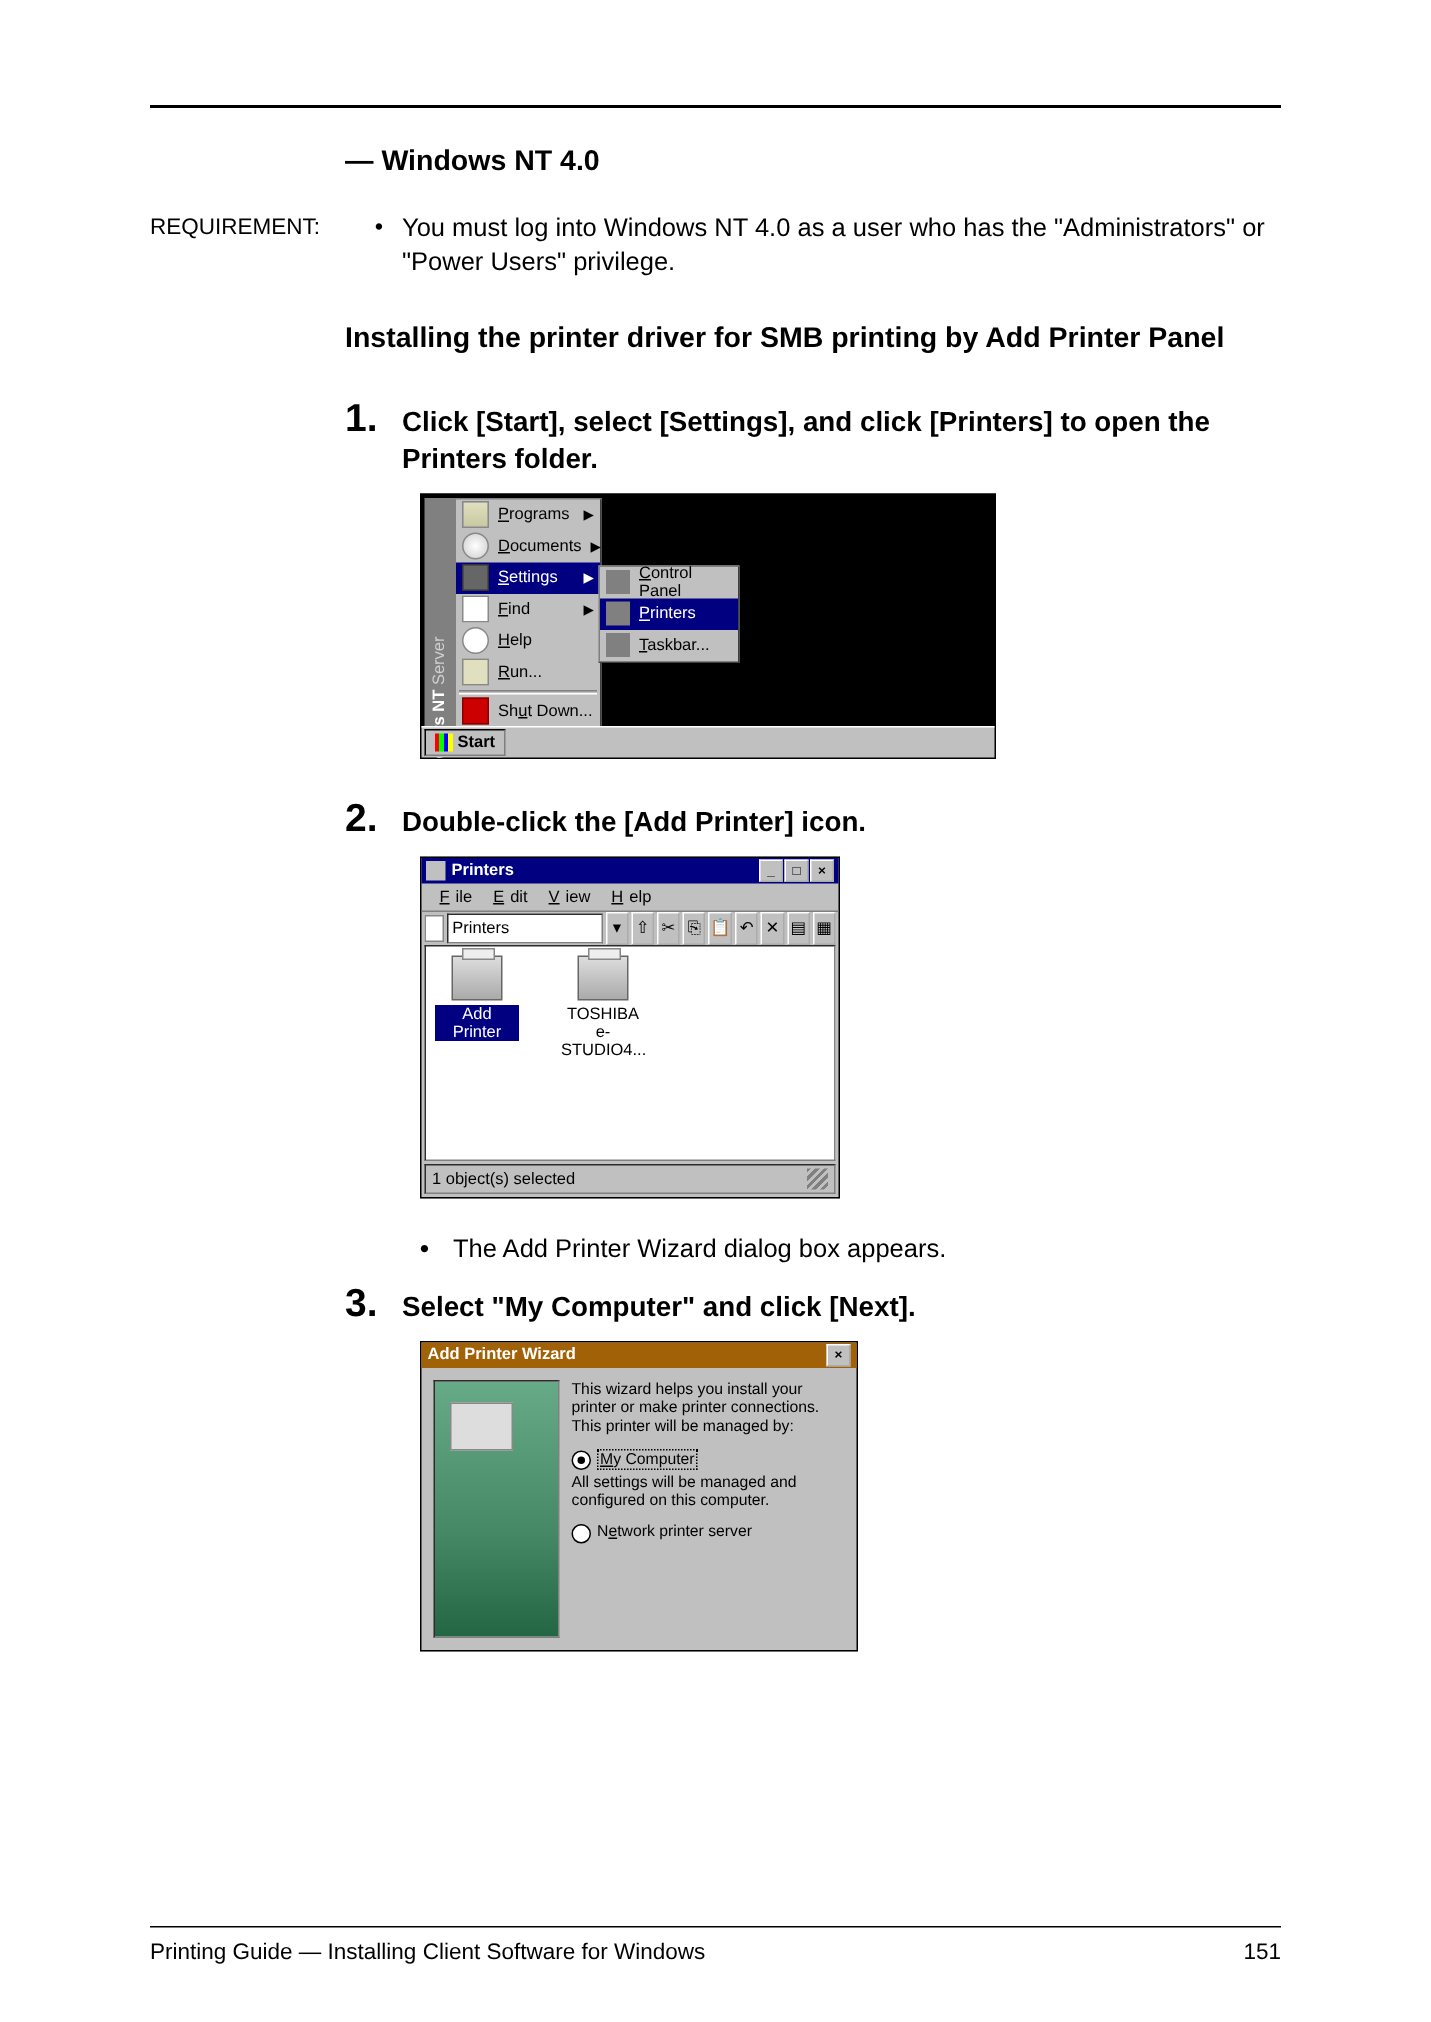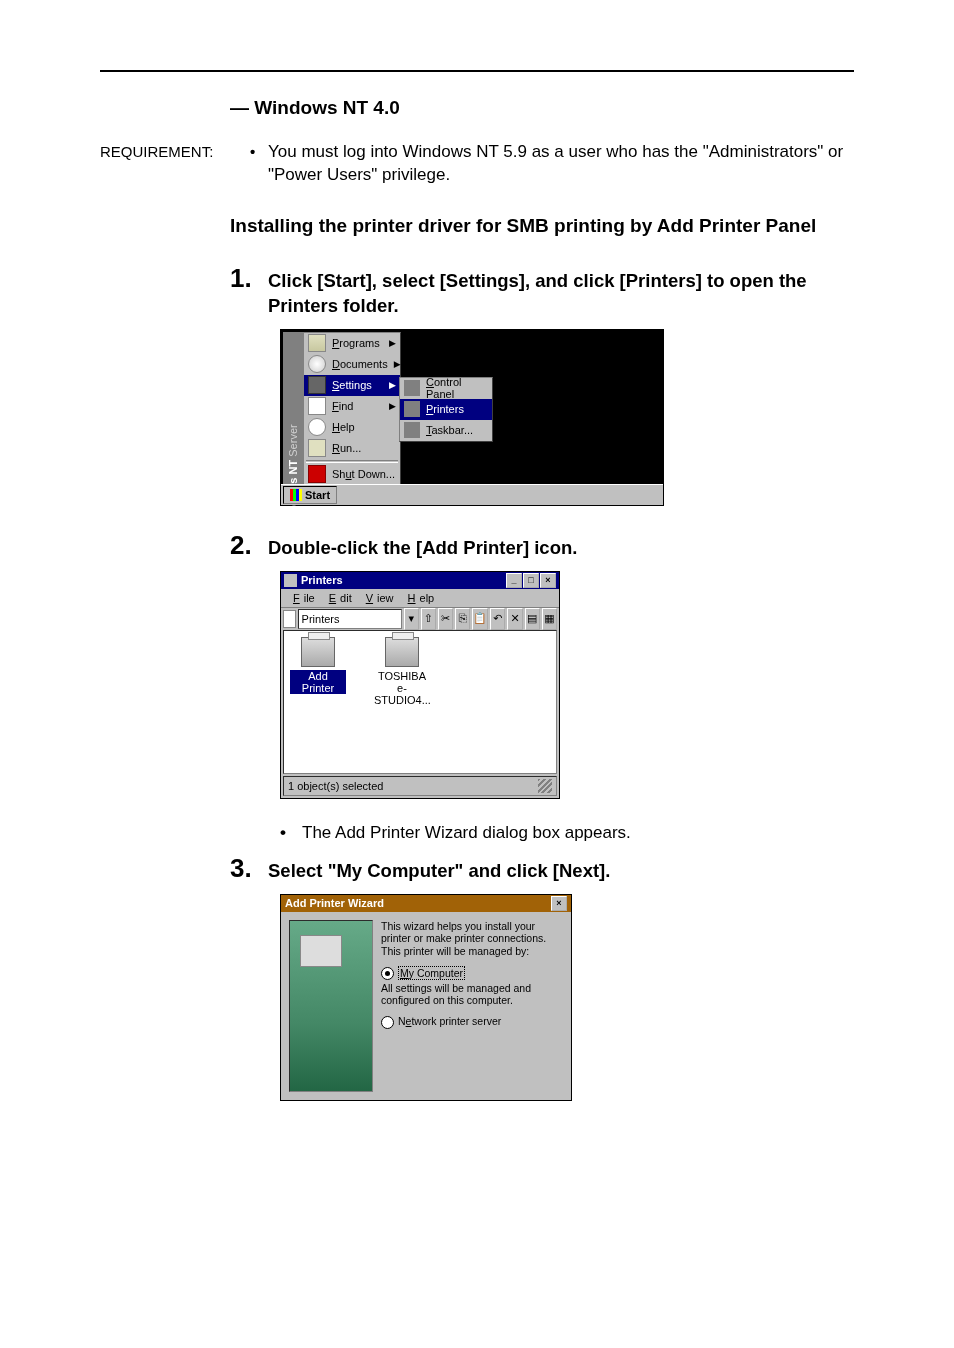--- a/index.html
+++ b/index.html
@@ -239,21 +239,21 @@
 
 <div class="page">
   <hr class="hr-top">
 
   <div class="content">
     <div class="h-em">— Windows NT 4.0</div>
 
     <div class="req-row">
       <div class="req-label">REQUIREMENT:</div>
       <div class="req-bullet">•</div>
-      <div class="req-text">You must log into Windows NT 5.9 as a user who has the "Administrators" or "Power Users" privilege.</div>
+      <div class="req-text">You must log into Windows NT 4.0 as a user who has the "Administrators" or "Power Users" privilege.</div>
     </div>
 
     <div class="h-sub">Installing the printer driver for SMB printing by Add Printer Panel</div>
 
     <div class="step">
       <div class="step-num"><span>1.</span></div>
       <div class="step-text">Click [Start], select [Settings], and click [Printers] to open the Printers folder.</div>
     </div>
 
     <div class="screenshot">
@@ -402,13 +402,17 @@
               <span class="ss3-radio-dot"></span>
               <span>N<span class="u">e</span>twork printer server</span>
             </div>
           </div>
         </div>
       </div>
     </div>
 
   </div>
 
+  <div class="footer">
+    <span>Printing Guide — Installing Client Software for Windows</span>
+    <span>151</span>
+  </div>
 </div>
 
 </body></html>

